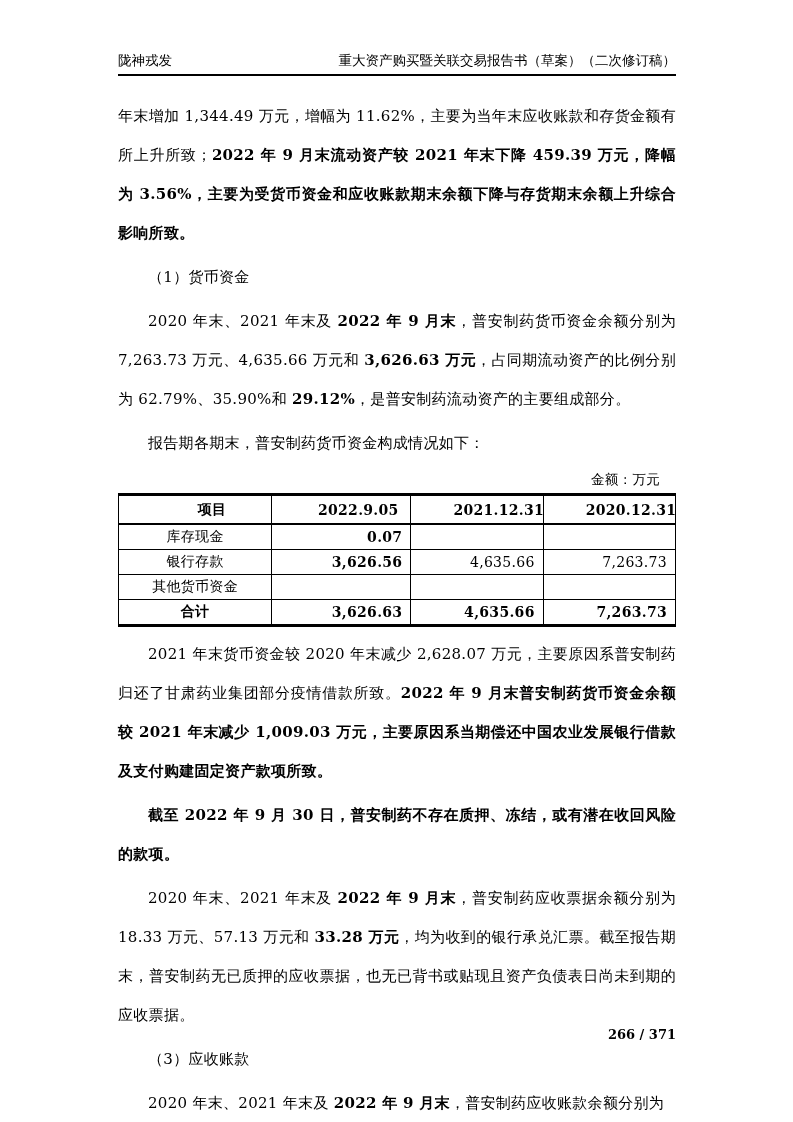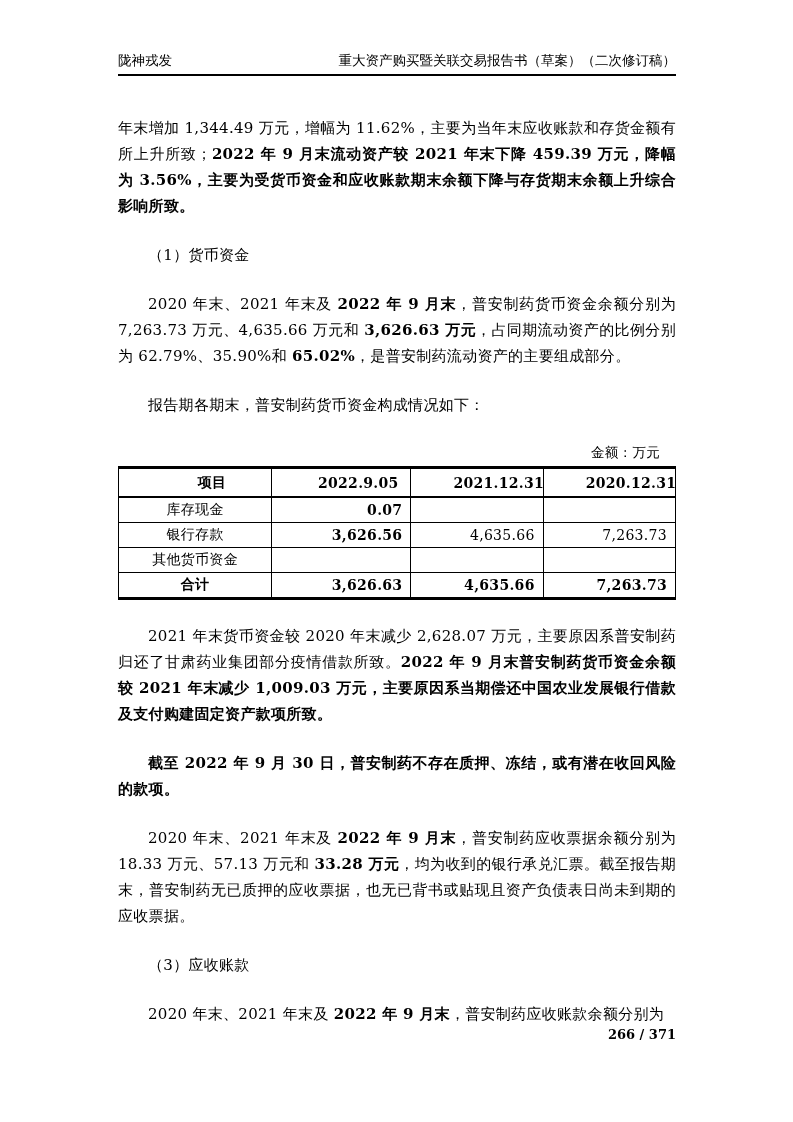--- a/index.html
+++ b/index.html
@@ -12,21 +12,21 @@
     position:absolute; top:50px; left:118px; right:117px;
     display:flex; justify-content:space-between; align-items:flex-end;
     font-size:13.5px; line-height:20px; padding-bottom:4px;
     border-bottom:2px solid #000;
   }
   .header .hright { text-align:center; }
   .content {
     position:absolute; top:92px; left:118px; right:117px;
     font-size:15px; text-align:justify; letter-spacing:0.3px;
   }
-  .content p { margin:23px 0; line-height:26px; }
+  .content p { margin:5px 0; line-height:39px; }
   .indent { text-indent:2em; }
   .noindent { text-indent:0; }
   .bold { font-weight:bold; }
   .unit-note { text-align:right !important; font-size:13.5px; line-height:22px !important; margin:2px 16px 3px !important; }
   table.fin {
     width:100%; border-collapse:collapse; table-layout:fixed;
     border-top:3px solid #000; border-bottom:3px solid #000;
     margin:2px 0 8px; font-size:14px;
   }
   table.fin th, table.fin td { border:1px solid #000; padding:0 8px; height:24px; overflow:hidden; white-space:nowrap; }
@@ -43,21 +43,21 @@
 <body>
 
 <div class="page">
   <div class="header">
     <span class="hleft">陇神戎发</span>
     <span class="hright">重大资产购买暨关联交易报告书（草案）（二次修订稿）</span>
   </div>
   <div class="content" id="doc-content">
       <p class="noindent"><span class="">年末增加 1,344.49 万元，增幅为 11.62%，主要为当年末应收账款和存货金额有所上升所致；</span><span class="bold">2022 年 9 月末流动资产较 2021 年末下降 459.39 万元，降幅为 3.56%，主要为受货币资金和应收账款期末余额下降与存货期末余额上升综合影响所致。</span></p>
       <p class="indent"><span class="">（1）货币资金</span></p>
-      <p class="indent"><span class="">2020 年末、2021 年末及 </span><span class="bold">2022 年 9 月末</span><span class="">，普安制药货币资金余额分别为 7,263.73 万元、4,635.66 万元和 </span><span class="bold">3,626.63 万元</span><span class="">，占同期流动资产的比例分别为 62.79%、35.90%和 </span><span class="bold">65.02%</span><span class="">，是普安制药流动资产的主要组成部分。</span></p>
+      <p class="indent"><span class="">2020 年末、2021 年末及 </span><span class="bold">2022 年 9 月末</span><span class="">，普安制药货币资金余额分别为 7,263.73 万元、4,635.66 万元和 </span><span class="bold">3,626.63 万元</span><span class="">，占同期流动资产的比例分别为 62.79%、35.90%和 </span><span class="bold">29.12%</span><span class="">，是普安制药流动资产的主要组成部分。</span></p>
       <p class="indent"><span class="">报告期各期末，普安制药货币资金构成情况如下：</span></p>
       <p class="unit-note"><span class="">金额：万元</span></p>
       <table class="fin">
         <colgroup>
           <col class="c0">
           <col class="c1">
           <col class="c2">
           <col class="c3">
         </colgroup>
         <thead>

